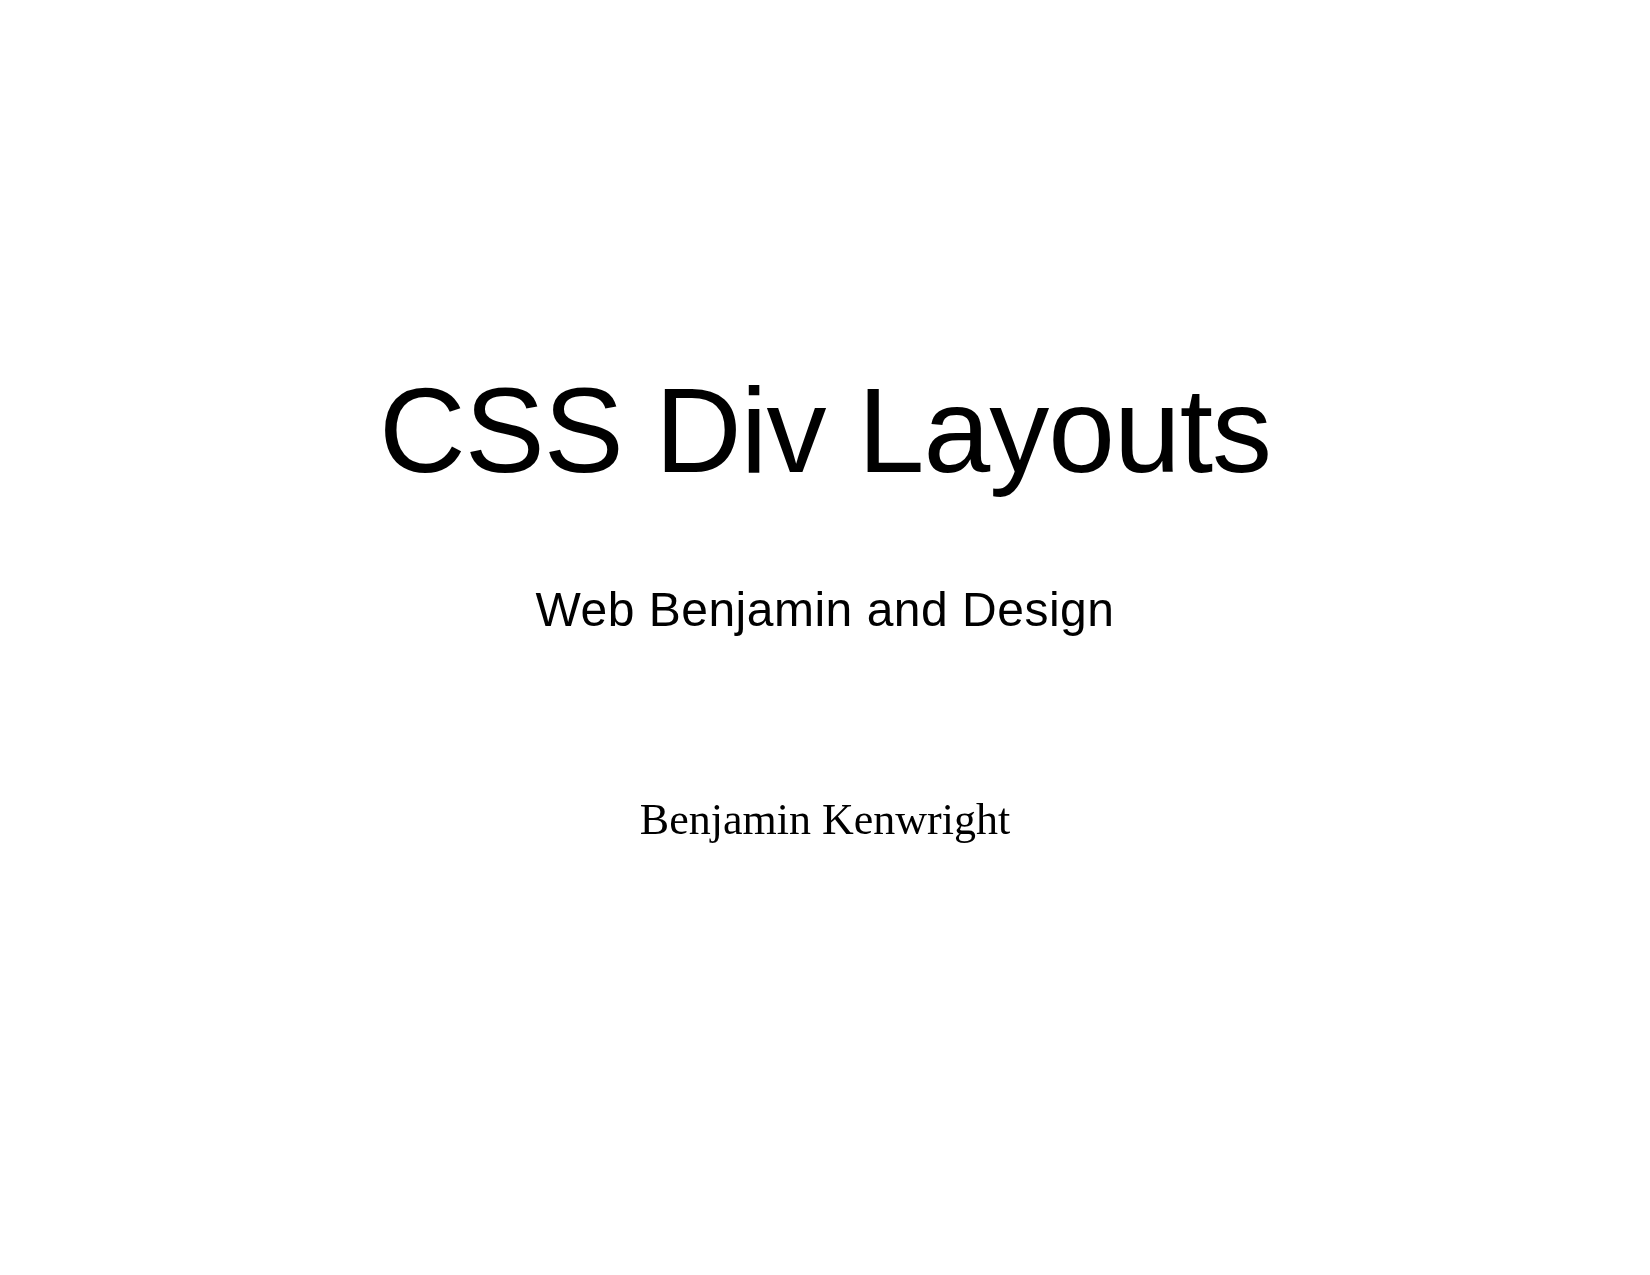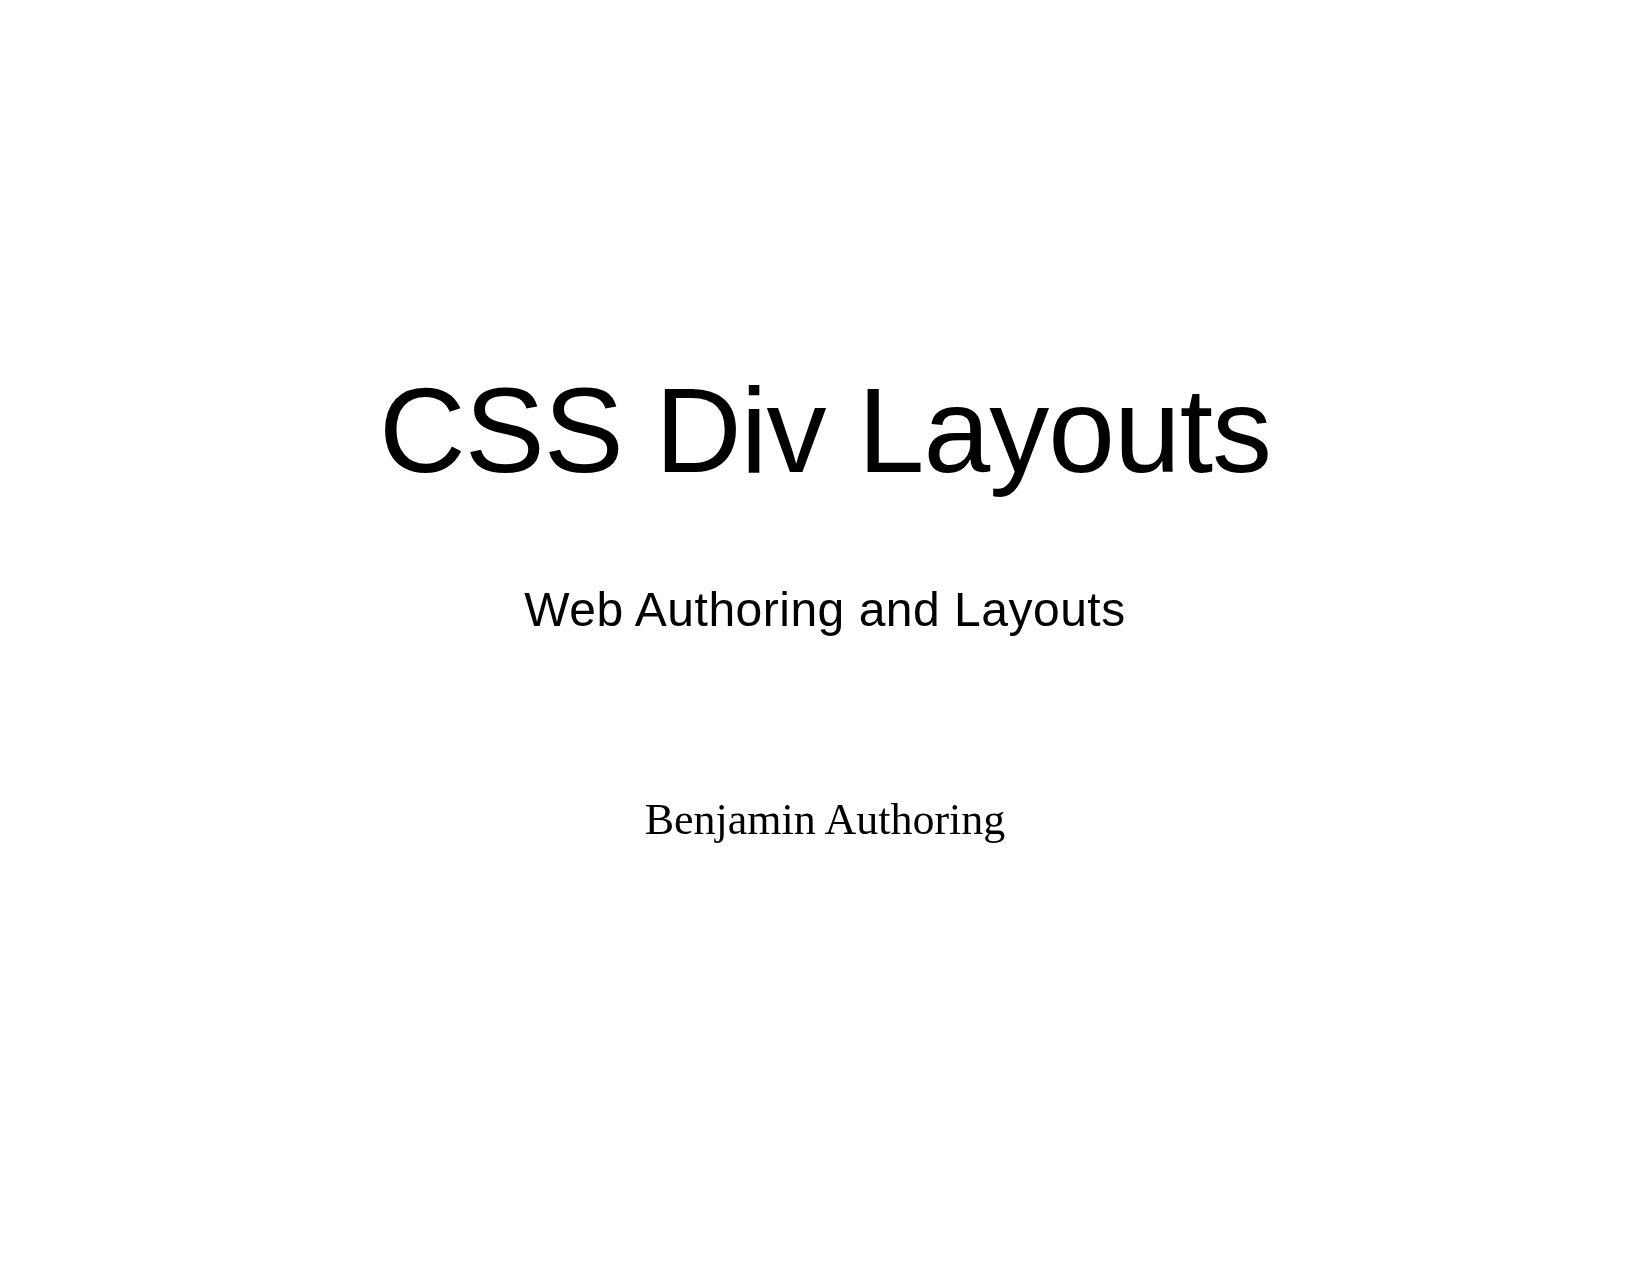--- a/index.html
+++ b/index.html
@@ -47,15 +47,15 @@
       font-weight: 400;
       color: #000000;
       margin-top: 120px;
     }
   </style>
 </head>
 <body>
 
 <div class="slide-container">
   <h1 class="title">CSS Div Layouts</h1>
-  <p class="subtitle">Web Authoring and Layouts</p>
-  <p class="author">Benjamin Authoring</p>
+  <p class="subtitle">Web Benjamin and Design</p>
+  <p class="author">Benjamin Kenwright</p>
 </div>
 
 </body></html>

